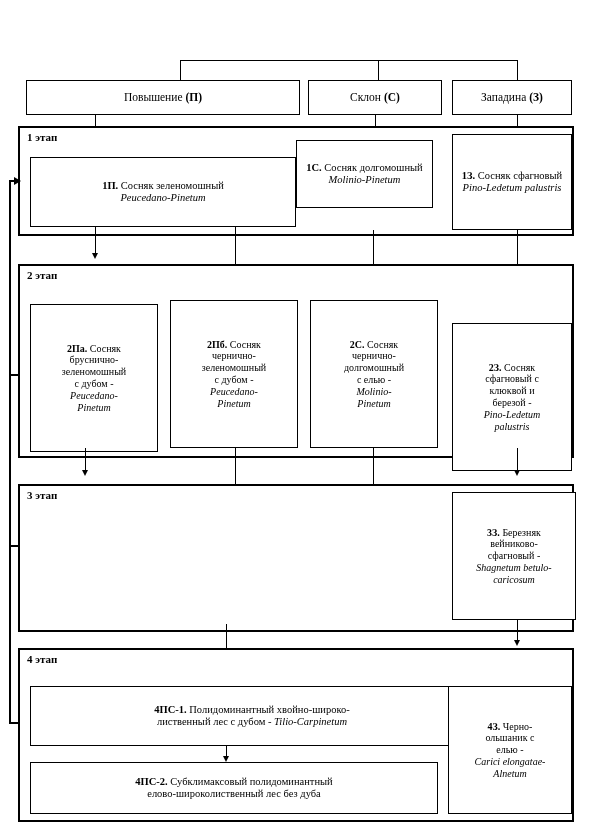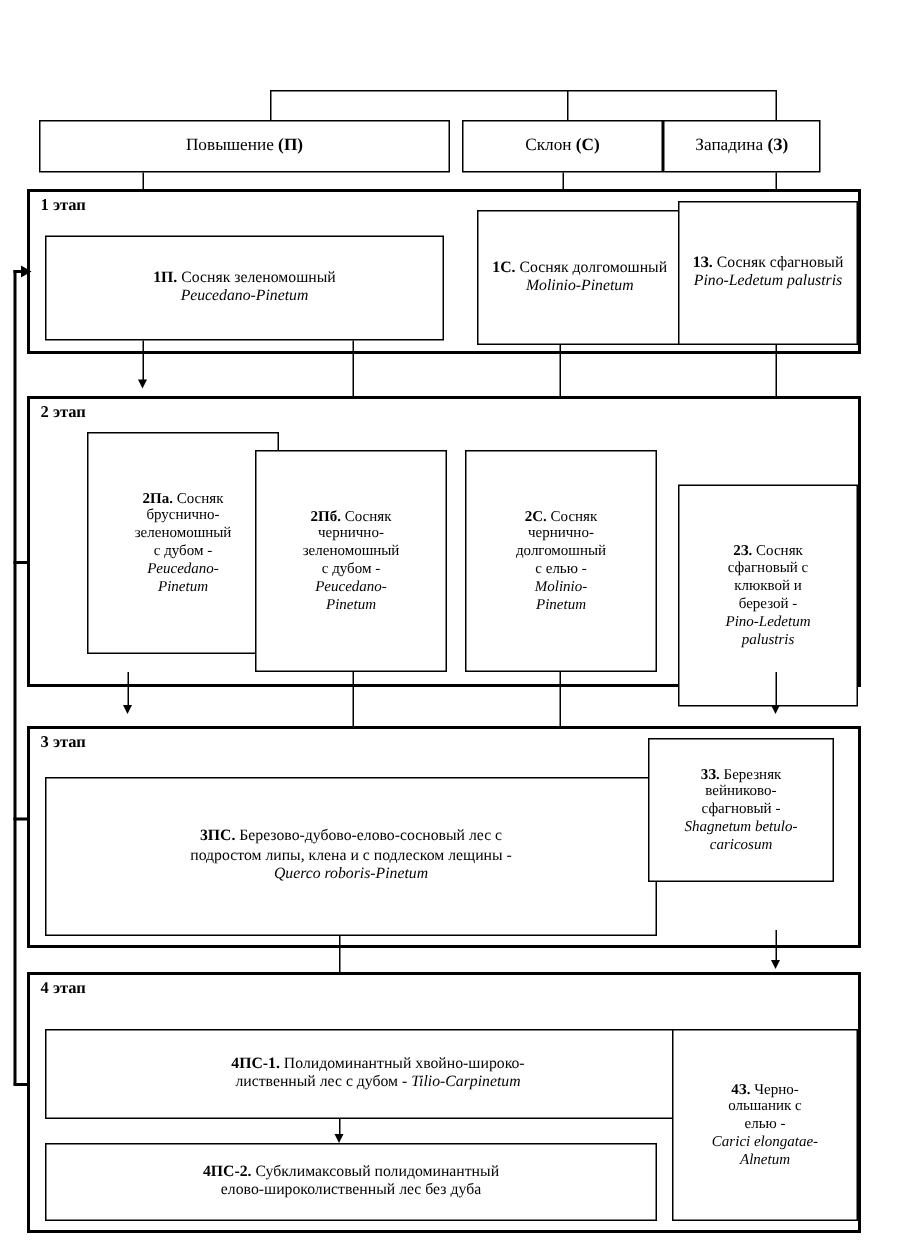--- a/index.html
+++ b/index.html
@@ -80,21 +80,21 @@
       <span>Склон</span>
       <span class="bold">(<span>С</span>)</span>
     </div>
   </div>
   <div class="box lvl2" style="left:26px;top:80px;width:274px;height:35px;">
     <div class="t">
       <span>Повышение</span>
       <span class="bold">(<span>П</span>)</span>
     </div>
   </div>
-  <div class="box lvl2" style="left:442px;top:80px;width:105px;height:35px;">
+  <div class="box lvl2" style="left:452px;top:80px;width:120px;height:35px;">
     <div class="t">
       <span>Западина</span>
       <span class="bold">(<span>З</span>)</span>
     </div>
   </div>
 
   <div class="vline" style="left:95px;top:115px;height:44px;"></div>
   <div class="vline" style="left:375px;top:115px;height:26px;"></div>
   <div class="vline" style="left:517px;top:115px;height:20px;"></div>
 
@@ -102,21 +102,21 @@
   <div class="stage-label" style="left:27px;top:131px;">1 этап</div>
 
   <div class="box node" style="left:30px;top:157px;width:266px;height:70px;">
     <div class="t">
       <span class="bold">1П.</span>
       <span>Сосняк зеленомошный</span><br>
       <span class="ital">Peucedano-Pinetum</span>
     </div>
   </div>
 
-  <div class="box node" style="left:318px;top:140px;width:137px;height:90px;justify-content:center;">
+  <div class="box node" style="left:296px;top:140px;width:137px;height:68px;justify-content:center;">
     <div class="t">
       <span class="bold">1С.</span>
       <span>Сосняк долгомошный</span><br>
       <span class="ital">Molinio-Pinetum</span>
     </div>
   </div>
 
   <div class="box node" style="left:452px;top:134px;width:120px;height:96px;">
     <div class="t">
       <span class="bold">1З.</span>
@@ -133,21 +133,21 @@
 
   <div class="vline" style="left:373px;top:230px;height:70px;"></div>
   <div class="arrow-down" style="left:370px;top:298px;"></div>
 
   <div class="vline" style="left:517px;top:230px;height:70px;"></div>
   <div class="arrow-down" style="left:514px;top:298px;"></div>
 
   <div class="stage" style="left:18px;top:264px;width:556px;height:194px;"></div>
   <div class="stage-label" style="left:27px;top:269px;">2 этап</div>
 
-  <div class="box node-sm" style="left:30px;top:288px;width:128px;height:148px;margin-left:28px;">
+  <div class="box node-sm" style="left:30px;top:304px;width:128px;height:148px;">
     <div class="t">
       <span class="bold">2Па.</span>
       <span>Сосняк<br>бруснично-<br>зеленомошный<br>с дубом -</span><br>
       <span class="ital">Peucedano-<br>Pinetum</span>
     </div>
   </div>
 
   <div class="box node-sm" style="left:170px;top:300px;width:128px;height:148px;">
     <div class="t">
       <span class="bold">2Пб.</span>
@@ -180,29 +180,22 @@
 
   <div class="vline" style="left:373px;top:448px;height:70px;"></div>
   <div class="arrow-down" style="left:370px;top:516px;"></div>
 
   <div class="vline" style="left:517px;top:448px;height:24px;"></div>
   <div class="arrow-down" style="left:514px;top:470px;"></div>
 
   <div class="stage" style="left:18px;top:484px;width:556px;height:148px;"></div>
   <div class="stage-label" style="left:27px;top:489px;">3 этап</div>
 
-  <div class="box node" style="left:30px;top:518px;width:408px;height:106px;">
-    <div class="t">
-      <span class="bold">3ПС.</span>
-      <span>Березово-дубово-елово-сосновый лес с<br>подростом липы, клена и с подлеском лещины -</span><br>
-      <span class="ital">Querco roboris-Pinetum</span>
-    </div>
-  </div>
-
-  <div class="box node-sm" style="left:432px;top:492px;width:124px;height:96px;">
+
+  <div class="box node-sm" style="left:452px;top:492px;width:124px;height:128px;">
     <div class="t">
       <span class="bold">3З.</span>
       <span>Березняк<br>вейниково-<br>сфагновый -</span><br>
       <span class="ital">Shagnetum betulo-<br>caricosum</span>
     </div>
   </div>
 
   <div class="vline" style="left:226px;top:624px;height:62px;"></div>
   <div class="arrow-down" style="left:223px;top:684px;"></div>
 

